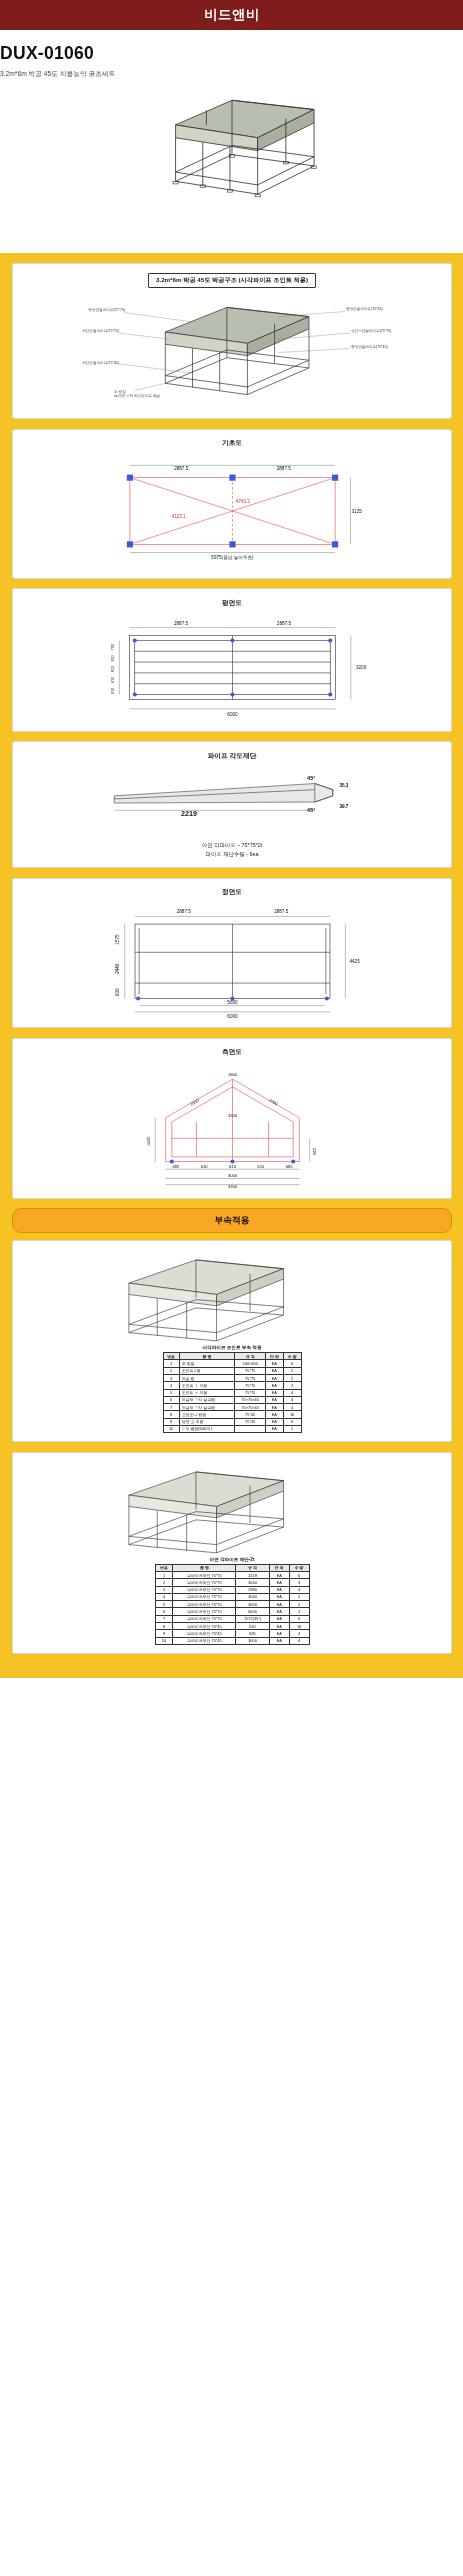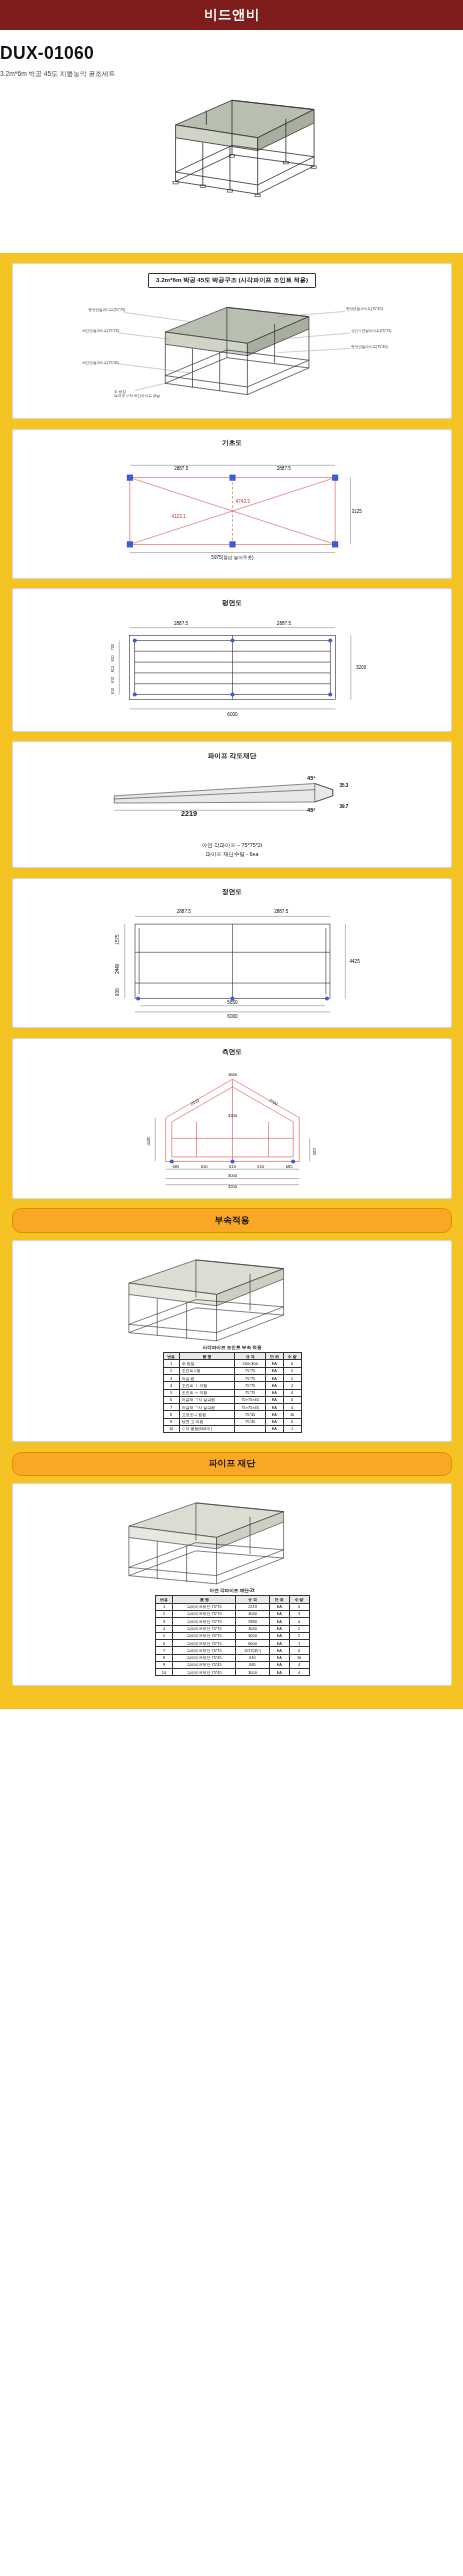--- a/index.html
+++ b/index.html
@@ -516,21 +516,20 @@
               <td>10</td>
               <td class="left">ㄷ자 클립(600개 )</td>
               <td></td>
               <td>EA</td>
               <td>1</td>
             </tr>
           </tbody>
       </table>
     </div>
 
-    <div class="band">파이프 재단</div>
 
     <div class="card">
       <div class="svgwrap">
         <svg width="330" height="98" viewBox="0 0 640 190">
           <g fill="none" stroke="#333" stroke-width="1.2">
             <polygon points="120,70 250,25 420,42 290,92" fill="#d9ddd2"></polygon>
             <polygon points="120,70 290,92 290,114 120,92" fill="#e6e9e0"></polygon>
             <polygon points="290,92 420,42 420,62 290,114" fill="#cbd0c2"></polygon>
             <line x1="250" y1="25" x2="420" y2="42"></line>
             <line x1="120" y1="92" x2="120" y2="166"></line>

